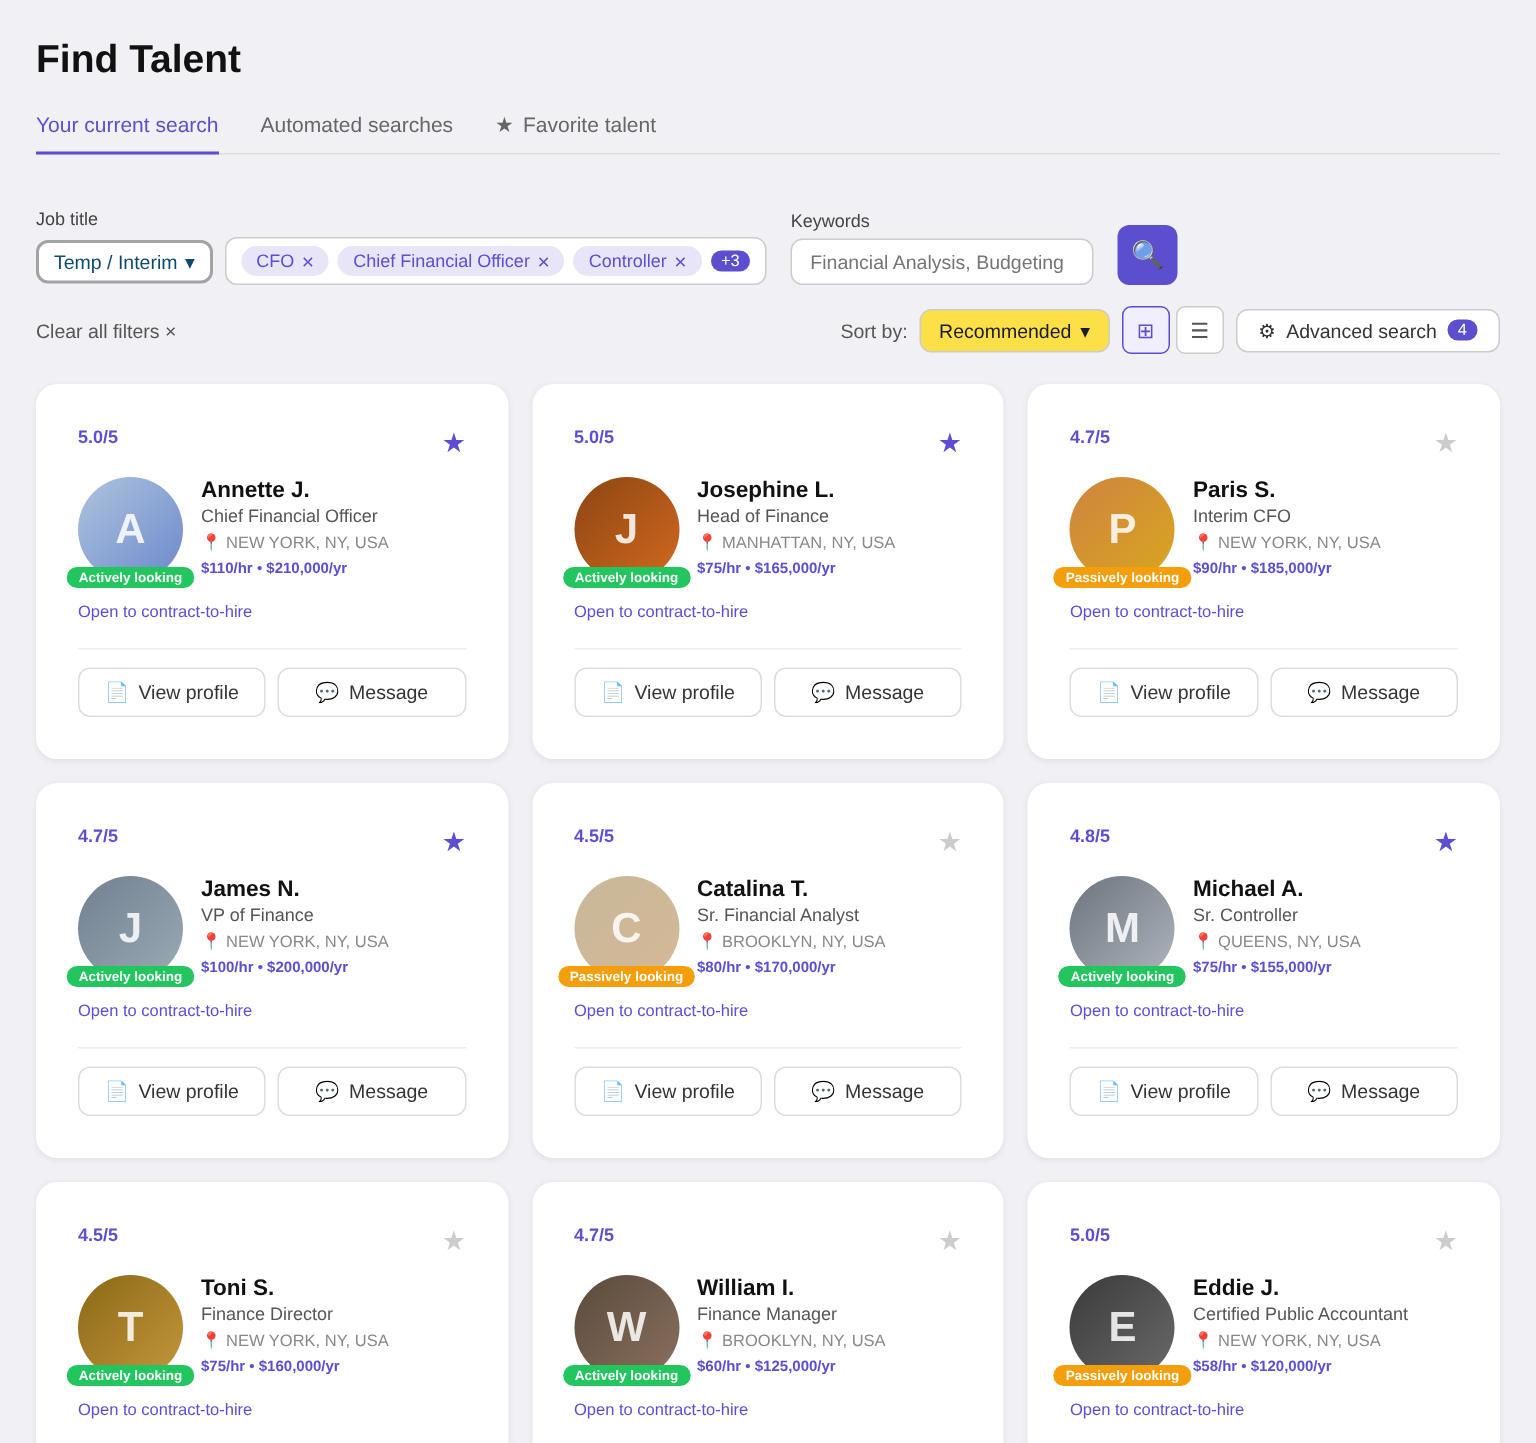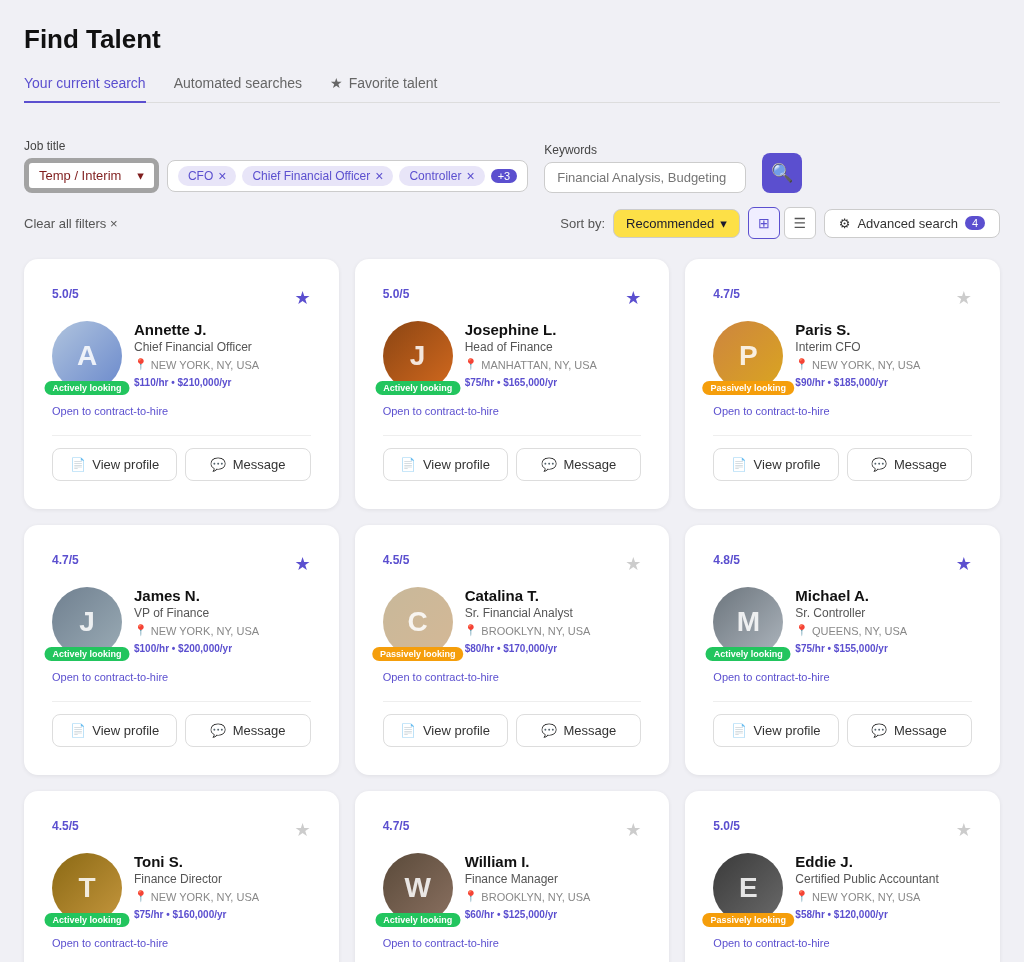--- a/index.html
+++ b/index.html
@@ -83,27 +83,27 @@
     }
     .filter-tag .remove {
       cursor: pointer;
       font-size: 14px;
       color: #5b4fcf;
       line-height: 1;
     }
     .interim-tag {
       display: flex;
       align-items: center;
-      gap: 16px;
+      gap: 5px;
       background: #fff;
-      border: 5px solid #a3a3a3;
+      border: 2px solid #a3a3a3;
       border-radius: 8px;
       padding: 5px 10px;
       font-size: 13px;
-      color: #7f1d1d;
+      color: #0c4a6e;
       cursor: pointer;
     }
     .plus-badge {
       background: #5b4fcf;
       color: #fff;
       border-radius: 12px;
       padding: 1px 7px;
       font-size: 11px;
     }
     .keyword-input, .location-input {

